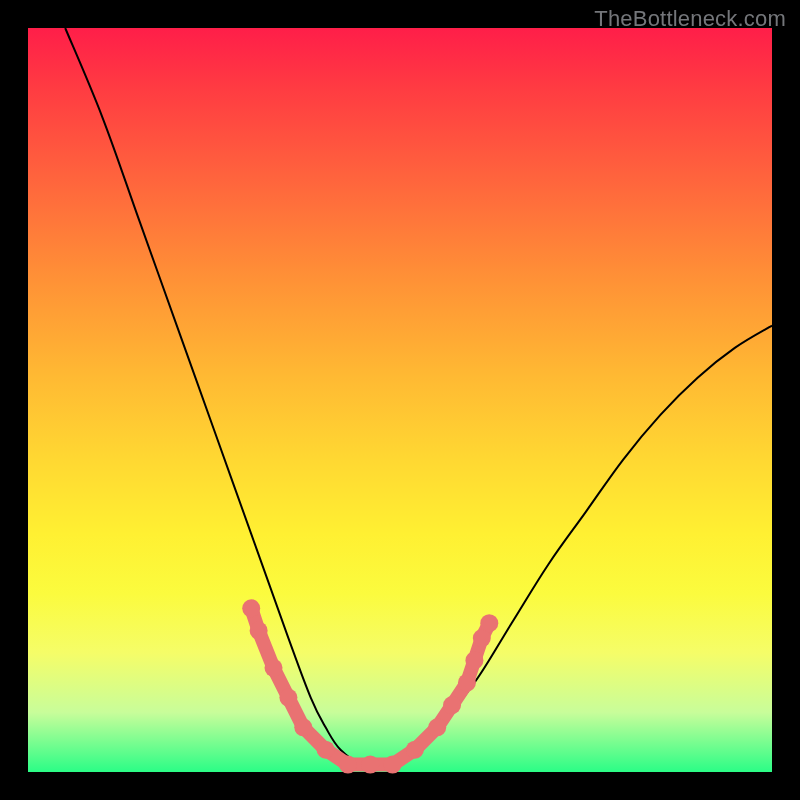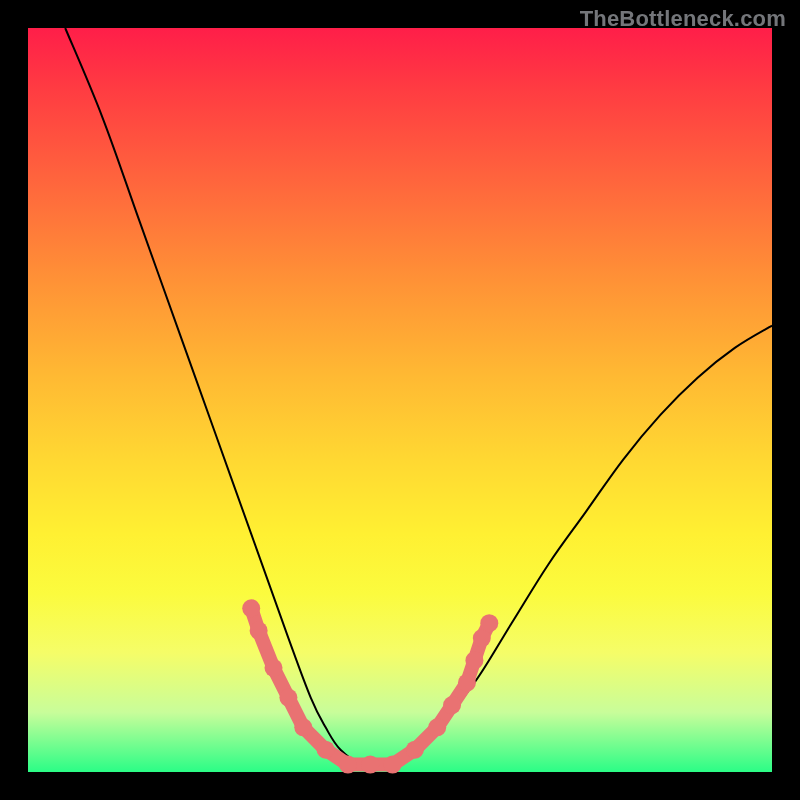--- a/index.html
+++ b/index.html
@@ -31,21 +31,21 @@
       #c8fd9a 92%,
       #2bfd86 100%
     );
   }
   .watermark {
     position: absolute;
     top: 6px;
     right: 14px;
     color: #74767a;
     font-size: 22px;
-    font-weight: 700;
+    font-weight: 400;
     letter-spacing: 0.2px;
     user-select: none;
   }
   svg.curve {
     position: absolute;
     left: 0;
     top: 0;
     width: 744px;
     height: 744px;
     overflow: visible;

